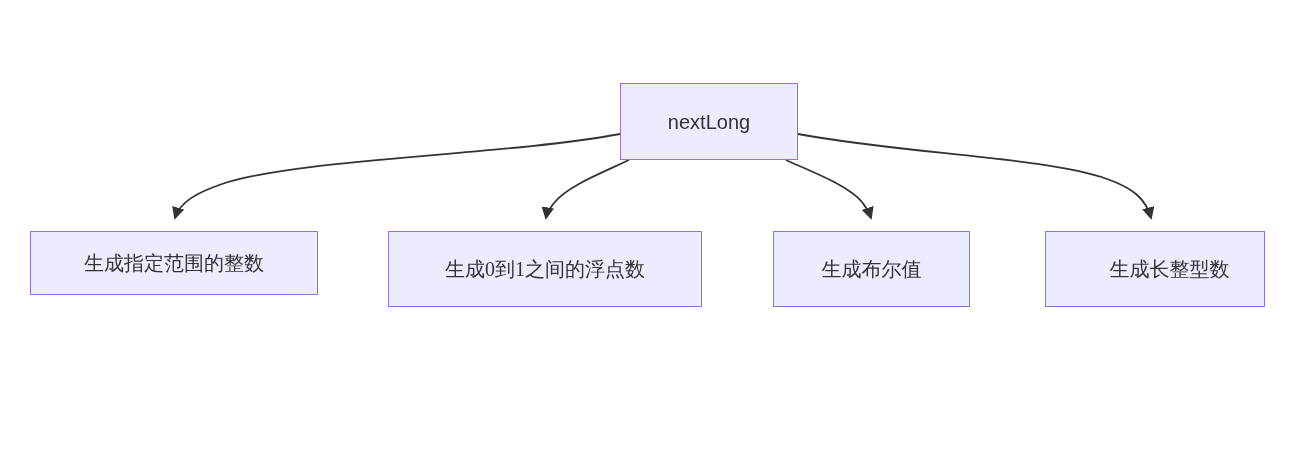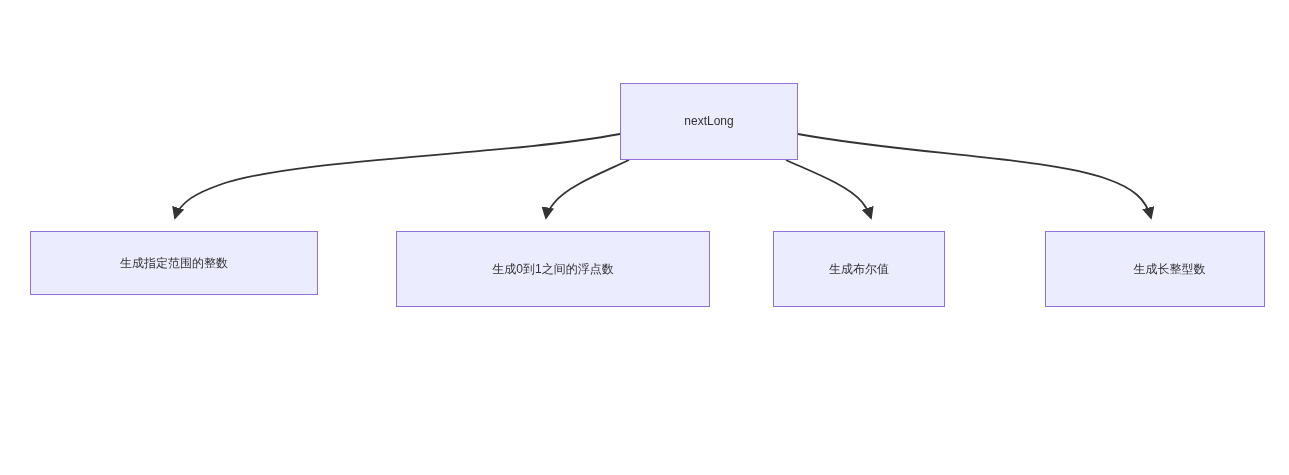--- a/index.html
+++ b/index.html
@@ -21,31 +21,31 @@
     top: 0;
     width: 1289px;
     height: 475px;
   }
   .node {
     position: absolute;
     box-sizing: border-box;
     background: #ECECFF;
     border: 1.5px solid #9370DB;
     color: #333333;
-    font-size: 12px;
+    font-size: 20px;
     display: flex;
     align-items: center;
     justify-content: center;
     text-align: center;
     line-height: 1.2;
   }
   .node-root  { left: 620px;  top: 83px;  width: 178px; height: 77px; }
   .node-c1    { left: 30px;   top: 231px; width: 288px; height: 64px; }
-  .node-c2    { left: 396px;  top: 231px; width: 314px; height: 76px; }
-  .node-c3    { left: 773px;  top: 231px; width: 172px; height: 76px; }
+  .node-c2    { left: 388px;  top: 231px; width: 314px; height: 76px; font-family: Liberation Serif, serif; }
+  .node-c3    { left: 773px;  top: 231px; width: 197px; height: 76px; }
   .node-c4    { left: 1045px; top: 231px; width: 220px; height: 76px; padding-left: 29px; }
   .edge-path {
     fill: none;
     stroke: #333333;
     stroke-width: 1.8px;
   }
 </style>
 </head>
 <body>
 

